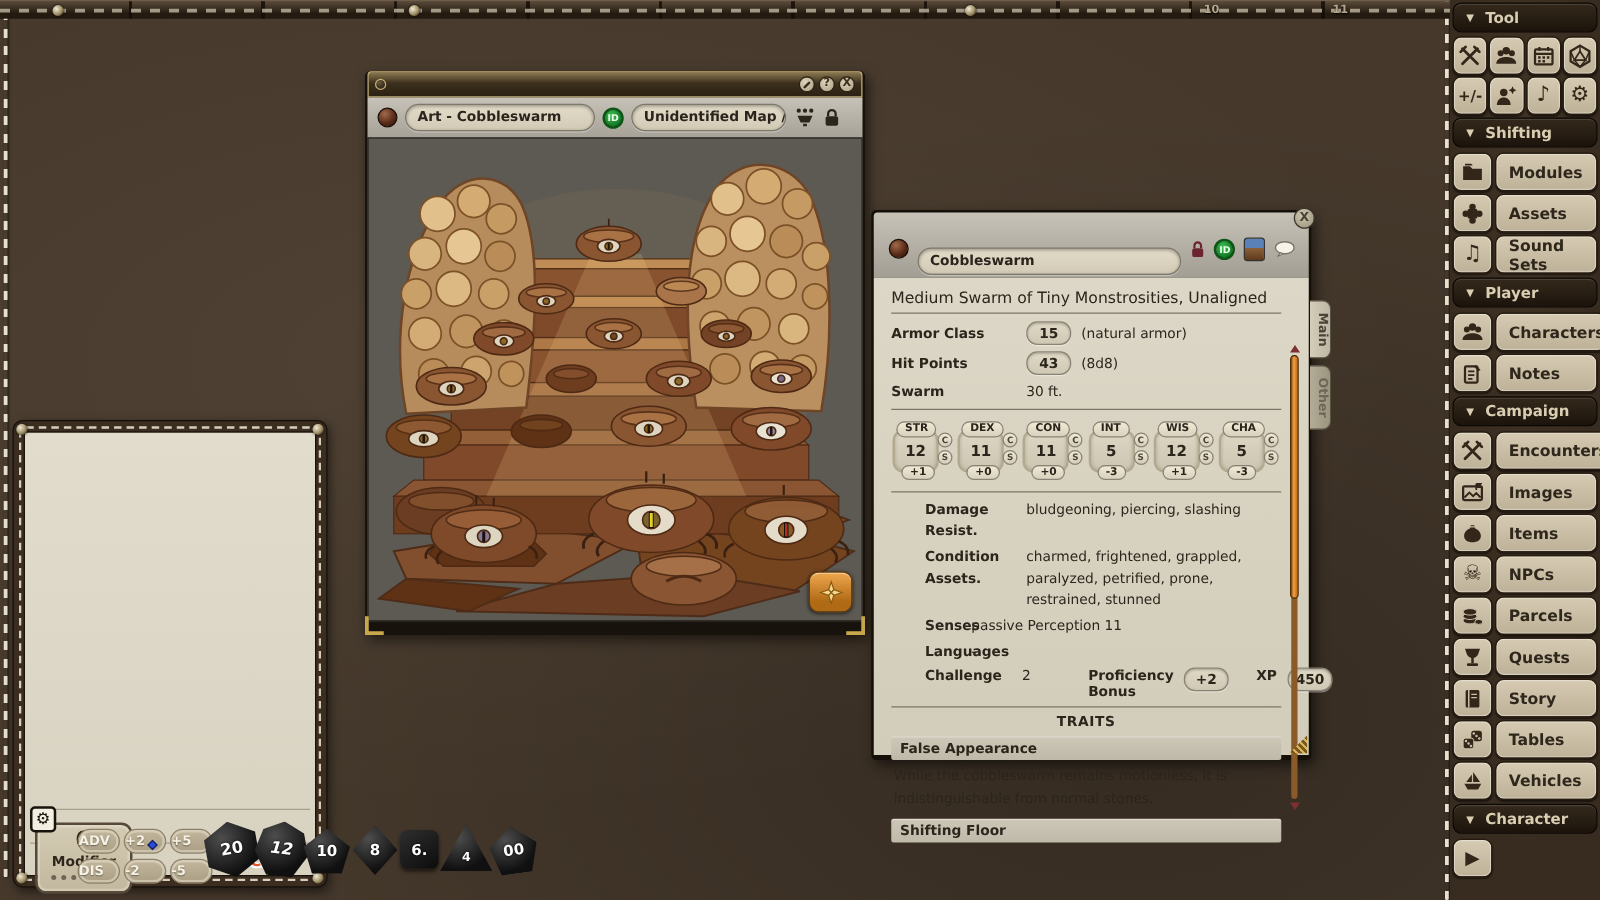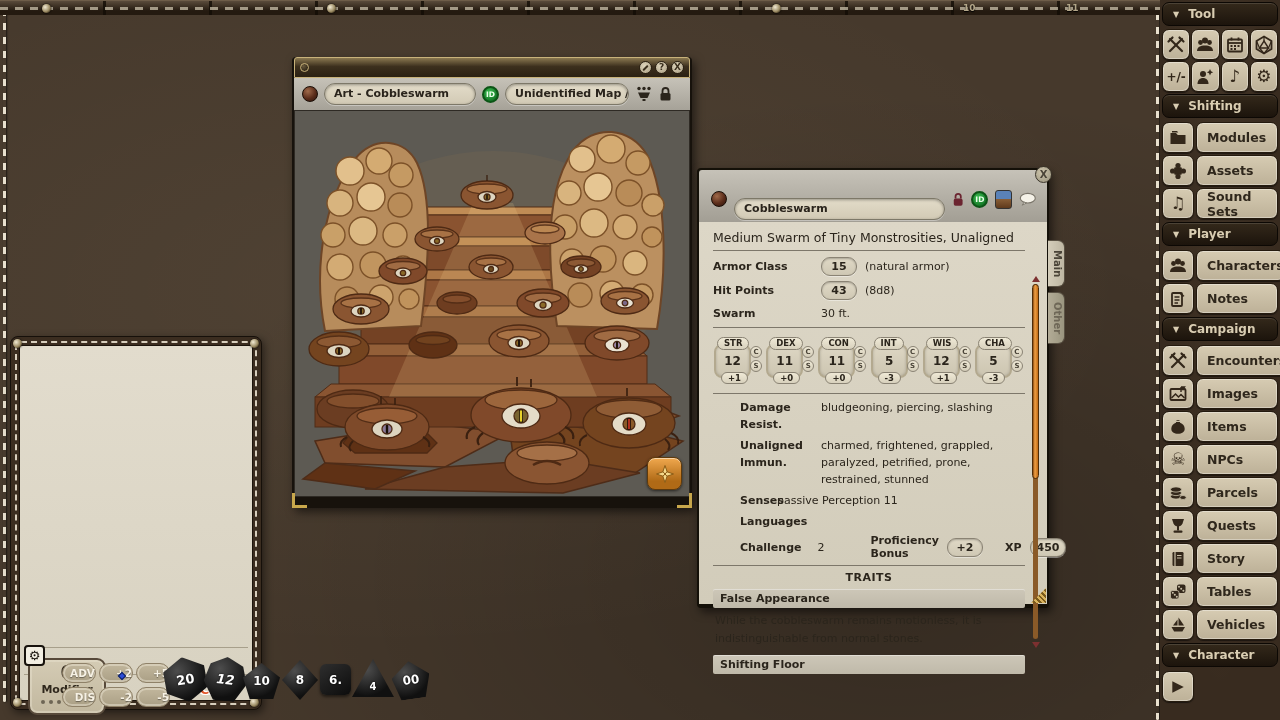--- a/index.html
+++ b/index.html
@@ -114,21 +114,21 @@
   .ab-mod { position:absolute; left:8px; bottom:-1px; height:12px; padding:0 6px; background:linear-gradient(#efe9d6,#d8d1bd);
     border:1px solid #8a8374; border-radius:7px; font-size:8.5px; font-weight:bold; line-height:10px; z-index:2; }
   .ab-cs { position:absolute; right:2px; top:7px; display:flex; flex-direction:column; gap:2px; }
   .cs-btn { width:12px; height:12px; border-radius:50%; background:linear-gradient(#efe9d6,#d4cdb9);
     border:1px solid #8a8374; font-size:7px; font-weight:bold; color:#4a4438;
     display:flex; align-items:center; justify-content:center; }
   
   .drow { display:grid; grid-template-columns:108px 1fr; margin:4px 0; line-height:1.55; }
   .drow.short { grid-template-columns:64px 1fr; }
   .dlabel { font-weight:bold;margin-left:27px; }
-  .challenge-row { display:flex; align-items:center; margin:4px 0 2px 0; }
+  .challenge-row { display:flex; align-items:flex-start; margin:4px 0 2px 0; }
   .chal-val { margin-left:16px; }
   .prof-label { font-weight:bold; margin-left:46px; }
   .prof-box { margin-left:8px; }
   .xp-label { font-weight:bold; margin-left:22px; }
   .xp-box { margin-left:8px; }
   
   .traits-head { text-align:center; font-weight:bold; font-size:11px; letter-spacing:0.5px; margin:2px 0 4px 0; }
   .trait-bar { background:linear-gradient(#cdc7b8,#bfb9a9); border-radius:2px; padding:3px 7px; font-weight:bold; margin-top:5px;
     box-shadow:inset 0 1px 0 rgba(255,255,255,0.4); }
   .trait-text { padding:4px 2px 1px 2px; line-height:1.65; }
@@ -164,21 +164,21 @@
   #mod-label { font-size:11px; font-weight:bold; line-height:11px; }
   #mod-dots { display:flex; justify-content:center; gap:4px; margin-top:5px; }
   #mod-dots span { width:4px; height:4px; border-radius:50%; background:#6e структ66655; background:#6e6655; }
   #mod-gear { position:absolute; left:24px; top:645px; width:21px; height:21px; z-index:7;
     background:#f2eee2; border:2px solid #17120c; border-radius:4px; color:#17120c;
     display:flex; align-items:center; justify-content:center; font-size:13px; line-height:1; }
   #roll-grid { position:absolute; left:62px; top:663px; z-index:6; display:grid;
     grid-template-columns:repeat(3,34px); grid-auto-rows:20px; gap:4px 3px; }
   .rollbtn { background:linear-gradient(#c2b79d,#aa9f85); border:1px solid #8f8168; border-radius:10px;
     box-shadow:inset 0 0 0 2px rgba(230,222,204,0.55); color:#f6f1e4; font-weight:bold; font-size:10.5px;
-    text-align:right; line-height:18px; text-shadow:0 1px 1px rgba(0,0,0,0.4); }
+    text-align:left; line-height:18px; text-shadow:0 1px 1px rgba(0,0,0,0.4); }
   #drag-diamond { position:absolute; left:119px; top:673px; width:6px; height:6px; background:#2b4bd8;
     transform:rotate(45deg); z-index:7; border:1px solid #10205a; }
   #peek-pill { position:absolute; left:150px; top:668px; width:13px; height:13px; border-radius:50%;
     background:#ece7d8; border:1px solid #8f8168; z-index:5; }
   
   .die { position:absolute; z-index:6; display:flex; align-items:center; justify-content:center;
     color:#fff; font-weight:bold; font-size:13px; text-shadow:0 0 2px #000;
     background:radial-gradient(circle at 35% 28%, #4d4d4d, #101010 68%); }
   #die-d20 { left:163px; top:657px; width:45px; height:45px; transform:rotate(-10deg);
     clip-path:polygon(50% 0,96% 26%,96% 74%,50% 100%,4% 74%,4% 26%); }
@@ -846,21 +846,21 @@
             </div>
         </div>
       </div>
       <hr class="rule">
 
       <div class="drow">
         <span class="dlabel">Damage Resist.</span>
         <span>bludgeoning, piercing, slashing</span>
       </div>
       <div class="drow">
-        <span class="dlabel">Unaligned Immun.</span>
+        <span class="dlabel">Condition Assets.</span>
         <span>charmed, frightened, grappled, paralyzed, petrified, prone, restrained, stunned</span>
       </div>
       <div class="drow short">
         <span class="dlabel">Senses</span>
         <span>passive Perception 11</span>
       </div>
       <div class="drow short">
         <span class="dlabel">Languages</span>
         <span>-</span>
       </div>

